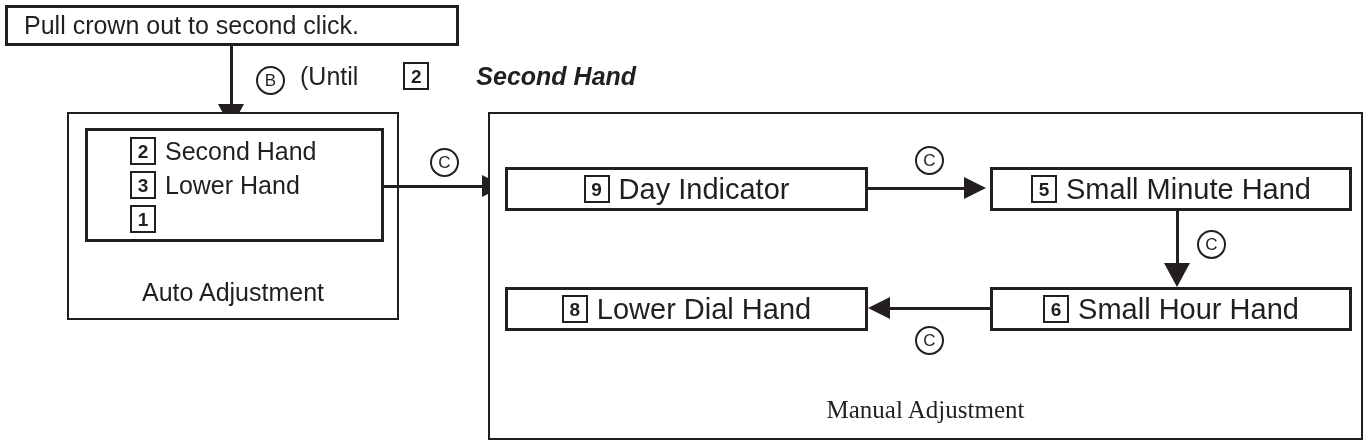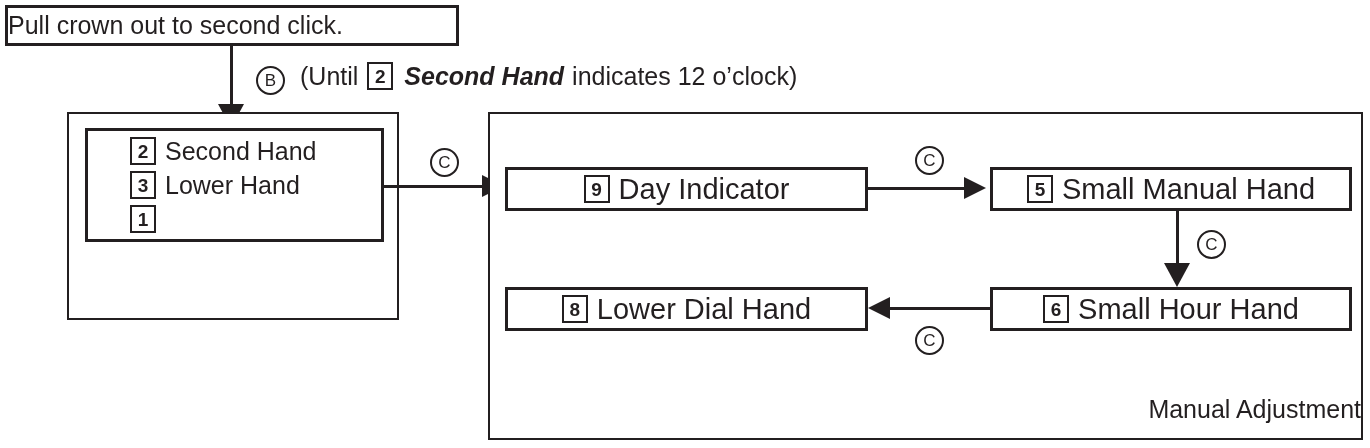--- a/index.html
+++ b/index.html
@@ -25,32 +25,33 @@
   
   .title-box {
     left: 5px; top: 5px; width: 454px; height: 41px;
     border: 3px solid #231f20;
     background: #ffffff;
     display: flex; align-items: center;
   }
   .title-box .txt {
     font-size: 25px;
     line-height: 1;
+    padding-left: 16px;
     white-space: nowrap;
     color: #231f20;
   }
 
   
   .until-line {
     left: 300px; top: 62px;
     font-size: 25px;
     line-height: 1;
     white-space: nowrap;
     color: #231f20;
-    display: flex; align-items: center;
+    display: flex; align-items: center; gap: 36px;
   }
   .until-line .emph {
     font-weight: bold;
     font-style: italic;
     margin: 0 2px;
   }
 
   
   .circ {
     display: inline-flex;
@@ -91,21 +92,21 @@
   .group-man   { left: 488px; top: 112px; width: 875px; height: 328px; }
 
   .group-label {
     position: absolute;
     font-size: 25px;
     line-height: 1;
     white-space: nowrap;
     color: #231f20;
   }
   .label-auto { left: 0; right: 0; text-align: center; top: 166px; }
-  .label-man  { left: 0; right: 0; text-align: right; top: 283px; }
+  .label-man  { left: 0; right: 0; text-align: center; top: 283px; font-family: Liberation Serif, serif; }
 
   
   .item-box {
     border: 3px solid #231f20;
     background: #ffffff;
     display: flex;
     align-items: center;
     justify-content: center;
   }
   .item-box .lbl {
@@ -172,57 +173,57 @@
   <div class="abs arrow-d" style="left:218px; top:104px;"></div>
 
   <div class="circ pos" style="left:256px; top:66px;">
     <span>B</span>
   </div>
 
   <div class="abs until-line">
     <span>(Until</span>
     <span class="badge" style="margin-left:9px;">2</span>
     <span class="emph">Second Hand</span>
-    <span style="margin-left:6px;">indicates 12 o’clock)</span>
   </div>
 
   <div class="abs group group-auto">
 
     <div class="abs item-box box-auto-list">
       <div class="auto-row">
         <span class="badge">2</span>
         <span class="lbl">Second Hand</span>
       </div>
       <div class="auto-row">
         <span class="badge">3</span>
         <span class="lbl">Lower Hand</span>
       </div>
       <div class="auto-row">
         <span class="badge">1</span>
       </div>
     </div>
 
+    <div class="group-label label-auto">Auto Adjustment</div>
   </div>
 
   <div class="abs line-h" style="left:382px; top:185px; width:115px;"></div>
   <div class="abs arrow-r" style="left:482px; top:175px;"></div>
   <div class="circ pos" style="left:430px; top:148px;">
     <span>C</span>
   </div>
 
   <div class="abs group group-man">
 
     <div class="abs item-box box-day">
       <span class="badge">9</span>
       <span class="lbl">Day Indicator</span>
     </div>
 
     <div class="abs item-box box-smin">
       <span class="badge">5</span>
-      <span class="lbl">Small Manual Hand</span>
+      <span class="lbl">Small Minute Hand</span>
     </div>
 
     <div class="abs item-box box-shour">
       <span class="badge">6</span>
       <span class="lbl">Small Hour Hand</span>
     </div>
 
     <div class="abs item-box box-lower">
       <span class="badge">8</span>
       <span class="lbl">Lower Dial Hand</span>

